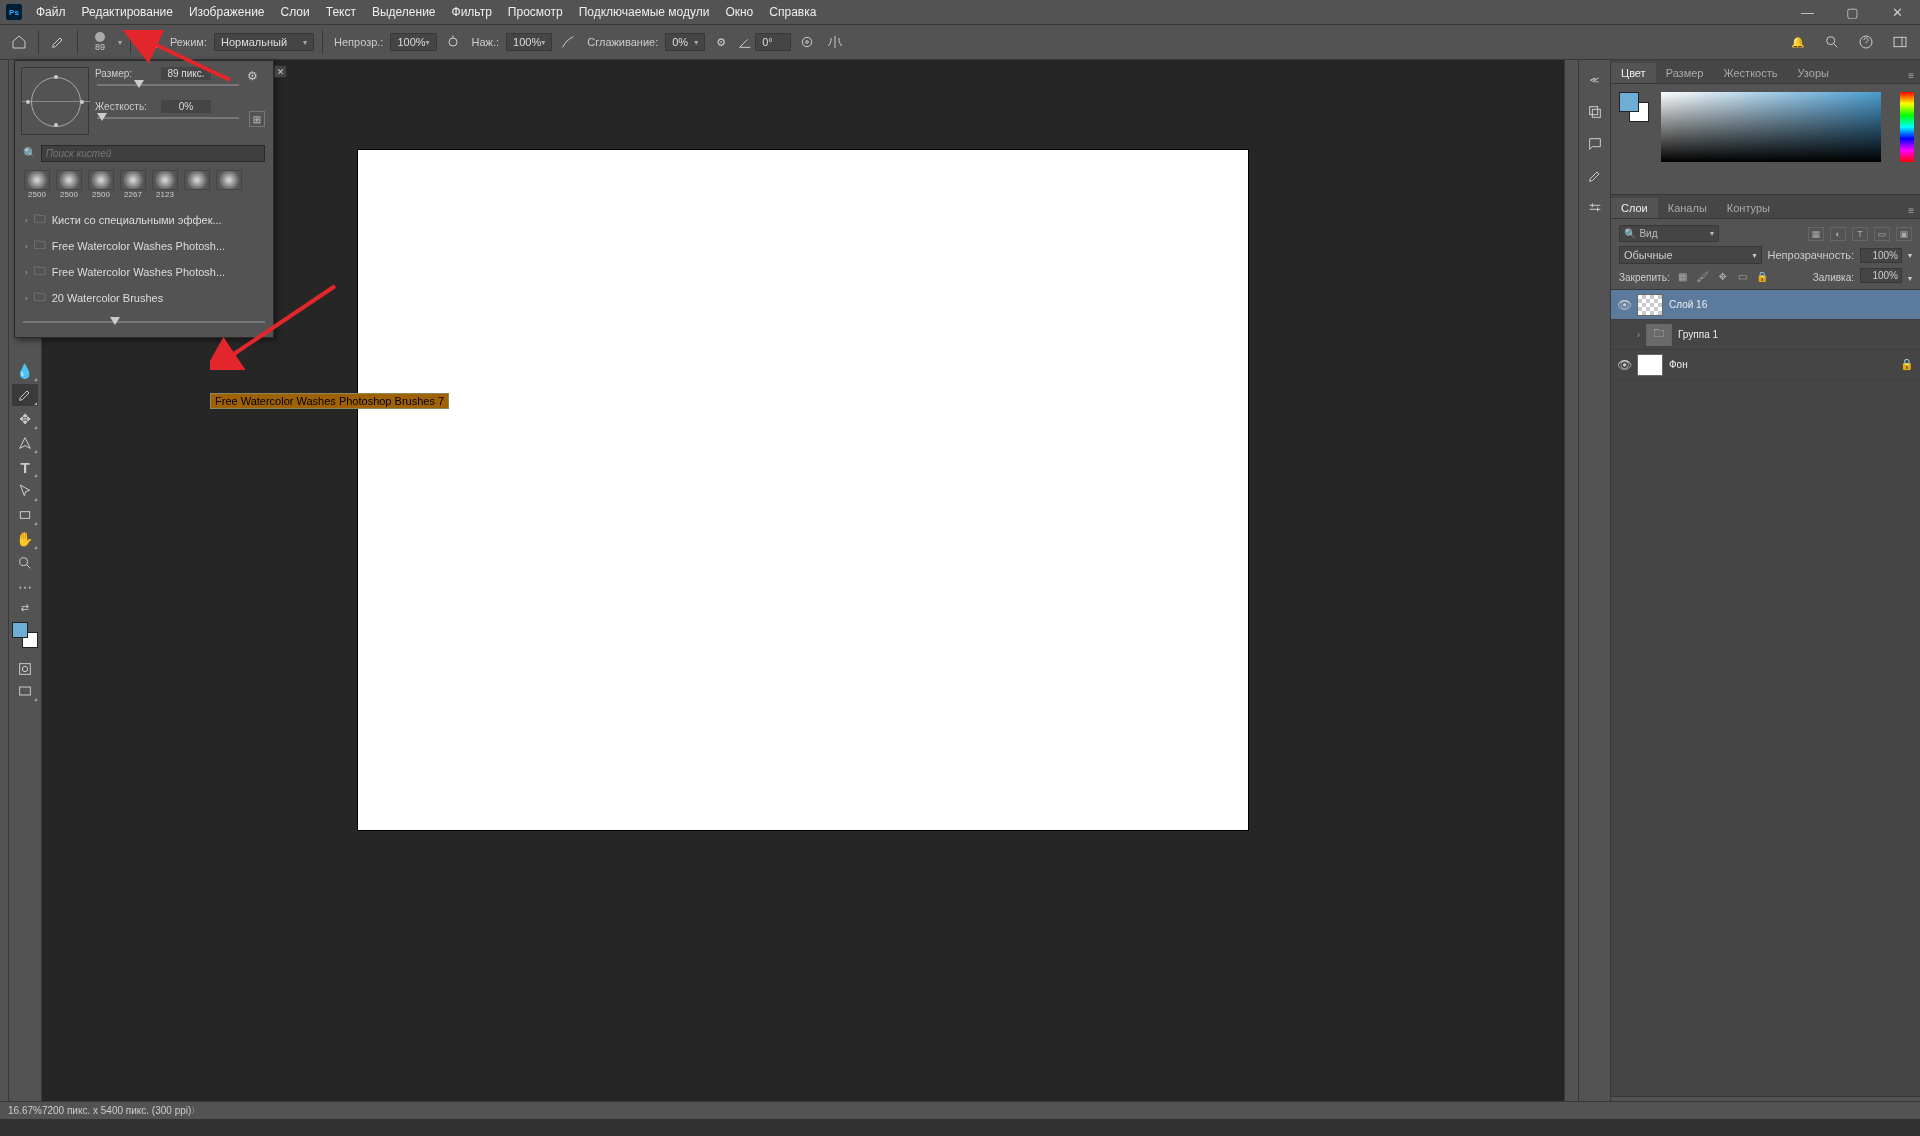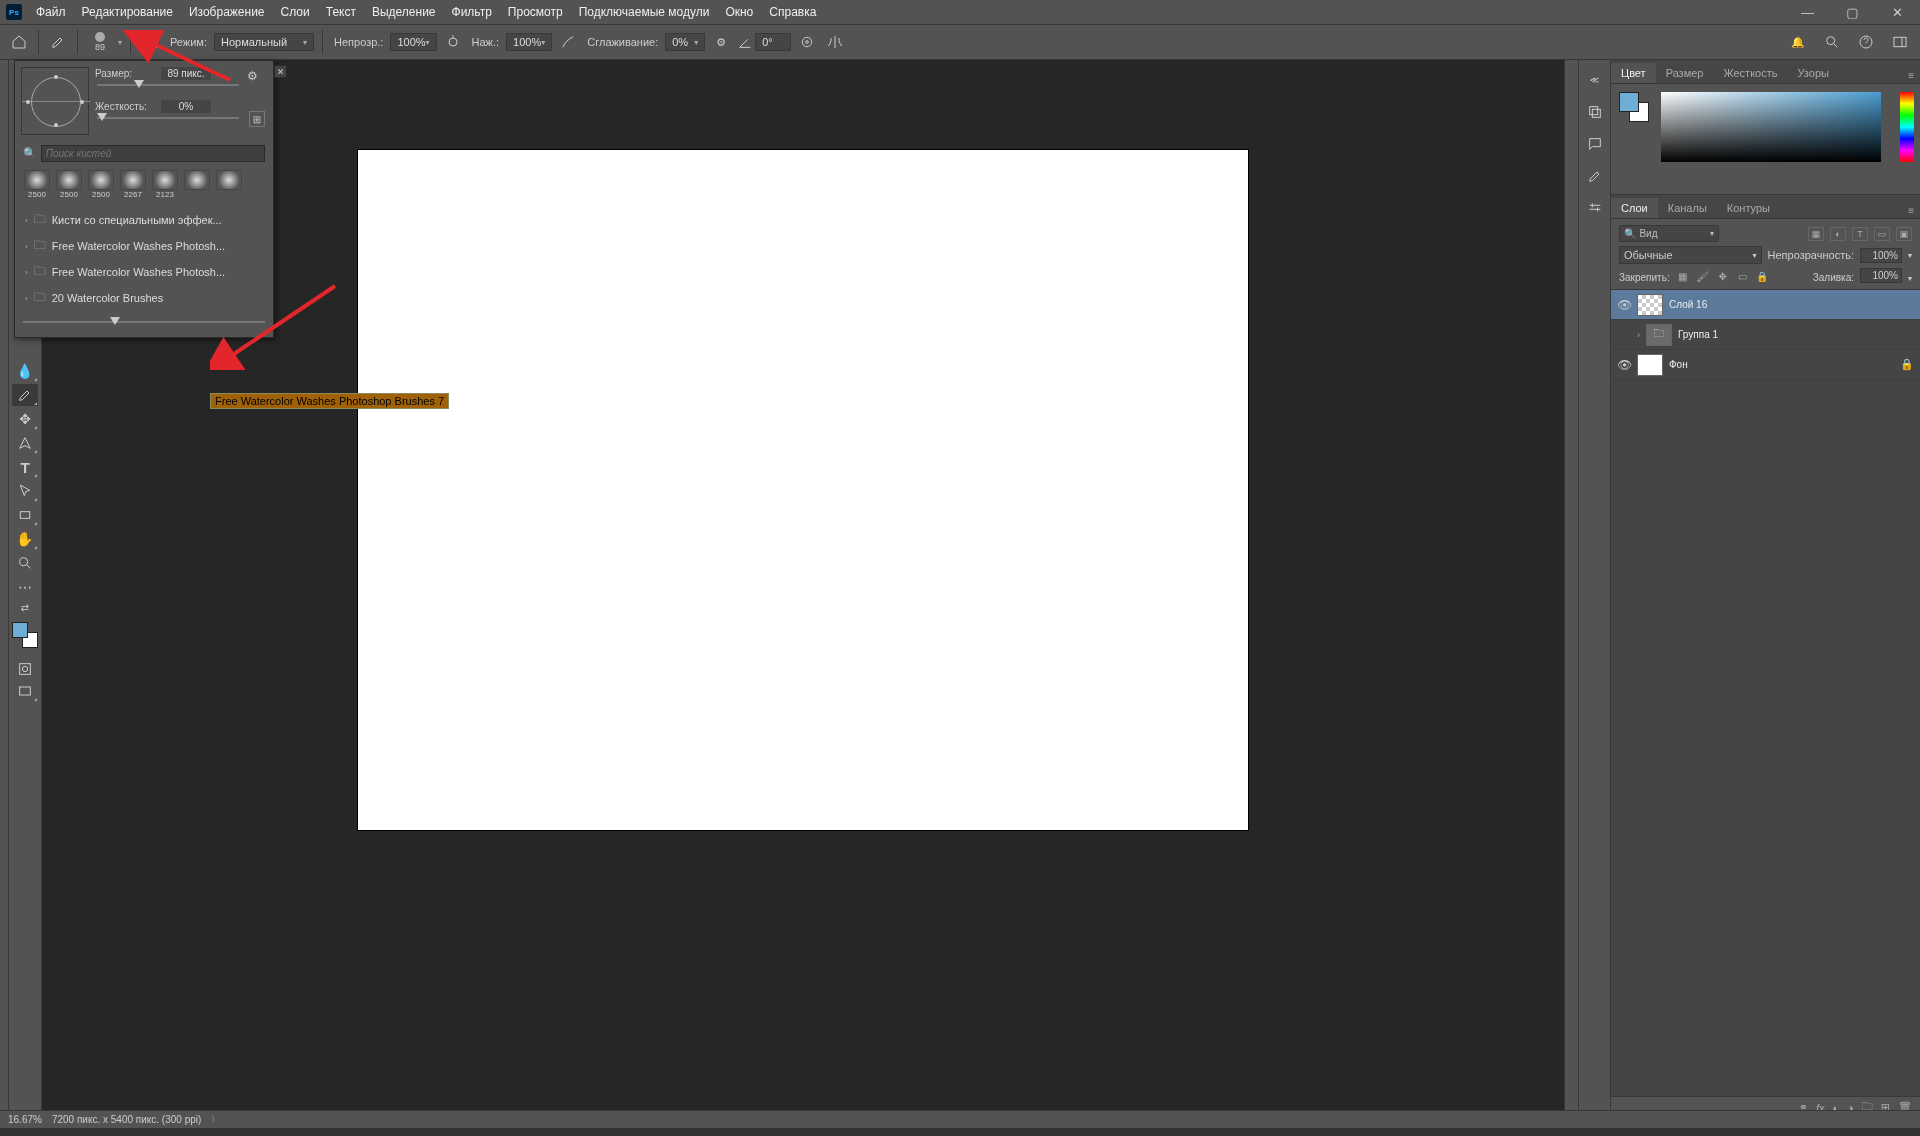--- a/index.html
+++ b/index.html
@@ -76,21 +76,21 @@
 .layer-row .thumb { width: 26px; height: 22px; border: 1px solid #666; background: #fff; }
 .layer-row .thumb.trans { background: repeating-conic-gradient(#ccc 0 25%, #fff 0 50%) 0 0/8px 8px; }
 .layer-row .thumb.folder { background: #6a6a6a; display:flex;align-items:center;justify-content:center;color:#ccc;font-size:11px;}
 .layer-row .name { font-size: 10px; color: #eee; }
 .layer-row .chev { font-size: 9px; color: #aaa; }
 .layer-row .lock { margin-left: auto; font-size: 11px; color: #aaa; }
 
 .layers-footer { height: 22px; border-top: 1px solid #383838; display: flex; align-items: center; justify-content: flex-end; gap: 8px; padding: 0 8px; color: #aaa; font-size: 11px; }
 
 
-.statusbar { position: absolute; bottom: 8px; left: 0; right: 0; height: 18px; background: #535353; border-top: 1px solid #383838; display: flex; align-items: center; padding: 0 8px; gap: 10px; font-size: 10px; color: #ccc; }
+.statusbar { position: absolute; bottom: 17px; left: 0; right: 0; height: 18px; background: #535353; border-top: 1px solid #383838; display: flex; align-items: center; padding: 0 8px; font-size: 10px; color: #ccc; }
 
 
 .brush-popover { position: absolute; top: 60px; left: 14px; width: 260px; background: #535353; border: 1px solid #2a2a2a; box-shadow: 2px 2px 6px rgba(0,0,0,0.5); z-index: 100; padding-bottom: 4px; }
 .brush-popover .close { position: absolute; right: -14px; top: 4px; width: 13px; height: 13px; background: #444; color: #ccc; font-size: 9px; display: flex; align-items: center; justify-content: center; border:1px solid #2a2a2a;}
 .brush-top { display: flex; padding: 6px; gap: 6px; }
 .brush-preview { width: 68px; height: 68px; border: 1px solid #383838; position: relative; }
 .brush-preview .circ { position: absolute; width: 50px; height: 50px; border: 1px solid #aaa; border-radius: 50%; top: 9px; left: 9px; }
 .brush-preview .hline { position: absolute; width: 68px; height: 1px; background: #888; top: 50%; }
 .brush-preview .dot { position: absolute; width: 4px; height: 4px; background: #ccc; border-radius: 50%; }
 .brush-sliders { flex: 1; }

